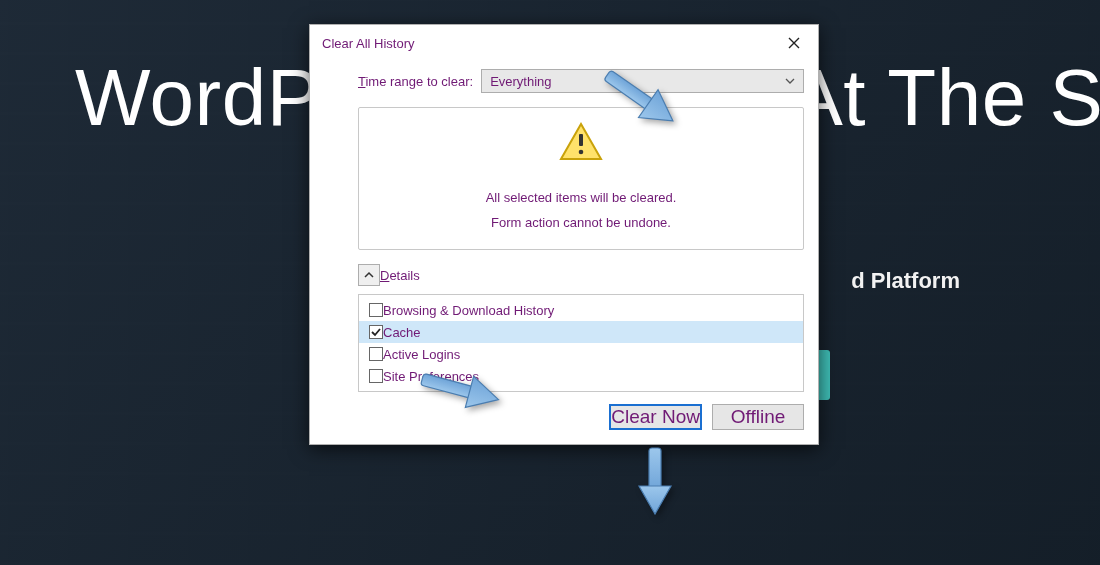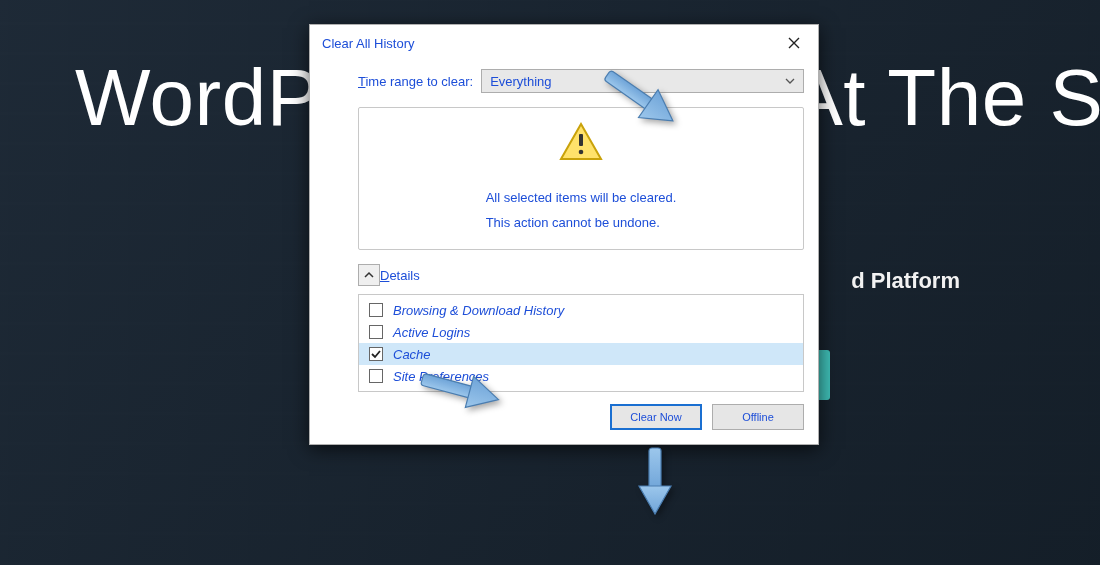--- a/index.html
+++ b/index.html
@@ -58,21 +58,22 @@
     
     .dialog {
       position: absolute;
       top: 24px;
       left: 309px;
       width: 510px;
       background: #fff;
       border: 1px solid #b0b0b0;
       box-shadow: 0 4px 18px rgba(0,0,0,0.65);
       font-size: 13px;
-      color: #1d4ed8;
+      color: #701a75;
+      text-align: center;
     }
     .titlebar {
       display: flex;
       align-items: center;
       justify-content: space-between;
       padding: 7px 10px 7px 12px;
       font-size: 13px;
     }
     .close-btn {
       width: 28px; height: 22px;
@@ -121,44 +122,43 @@
       cursor: pointer;
     }
     .collapse-btn svg { width: 10px; height: 10px; }
     .details-label .u { text-decoration: underline; }
     .list-box {
       border: 1px solid #c8c8c8;
       padding: 4px 0;
       margin-bottom: 12px;
     }
     .list-item {
-      display: flex; align-items: center; gap: 10px;
+      display: flex; align-items: center; 
       padding: 3.5px 10px;
       font-size: 13px;
       cursor: pointer;
-      font-style: italic;
     }
     .list-item.selected { background: #cfe7f9; }
     .chk {
       width: 14px; height: 14px;
       border: 1px solid #666;
       background: #fff;
       display: flex; align-items: center; justify-content: center;
       flex-shrink: 0;
     }
     .chk svg { width: 10px; height: 10px; display: none; }
     .chk.checked svg { display: block; }
     .btn-row {
       display: flex; justify-content: flex-end; gap: 10px;
     }
     .btn {
       min-width: 92px; height: 26px;
       border: 1px solid #adadad;
       background: #e6e6e6;
-      font-size: 11px;
+      font-size: 19px;
       display: flex; align-items: center; justify-content: center;
       cursor: pointer;
     }
     .btn.primary { border: 2px solid #1a6fd1; }
     
     .arrow {
       position: absolute;
       filter: drop-shadow(3px 3px 3px rgba(0,0,0,0.35));
     }
   </style>
@@ -192,49 +192,49 @@
     </div>
 
     <div class="warn-box">
       <svg class="warn-icon" viewBox="0 0 44 40">
         <path d="M22 2 L42 37 L2 37 Z" fill="#ffe26b" stroke="#c9a20a" stroke-width="2"></path>
         <rect x="20" y="12" width="4" height="12" rx="1" fill="#333"></rect>
         <circle cx="22" cy="30" r="2.3" fill="#333"></circle>
       </svg>
       <div class="warn-text">
         <div>All selected items will be cleared.</div>
-        <div>This action cannot be undone.</div>
+        <div>Form action cannot be undone.</div>
       </div>
     </div>
 
     <div class="details-row">
       <div class="collapse-btn">
         <svg viewBox="0 0 10 10">
             <path d="M1 7 L5 3 L9 7" stroke="#333" stroke-width="1.5" fill="none"></path>
           </svg>
       </div>
       <span class="details-label"><span class="u">D</span><span>etails</span></span>
     </div>
 
     <div class="list-box" id="list-box">
         <div class="list-item">
           <span class="chk"></span>
           <span>Browsing &amp; Download History</span>
-        </div>
-        <div class="list-item">
-          <span class="chk"></span>
-          <span>Active Logins</span>
         </div>
         <div class="list-item selected">
           <span class="chk checked">
             <svg viewBox="0 0 10 10">
               <path d="M1 5 L4 8 L9 2" stroke="#222" stroke-width="1.8" fill="none"></path>
             </svg>
           </span>
           <span>Cache</span>
+        </div>
+        <div class="list-item">
+          <span class="chk"></span>
+          <span>Active Logins</span>
         </div>
         <div class="list-item">
           <span class="chk"></span>
           <span>Site Preferences</span>
         </div>
       </div>
 
     <div class="btn-row">
       <div class="btn primary">Clear Now</div>
       <div class="btn">Offline</div>

